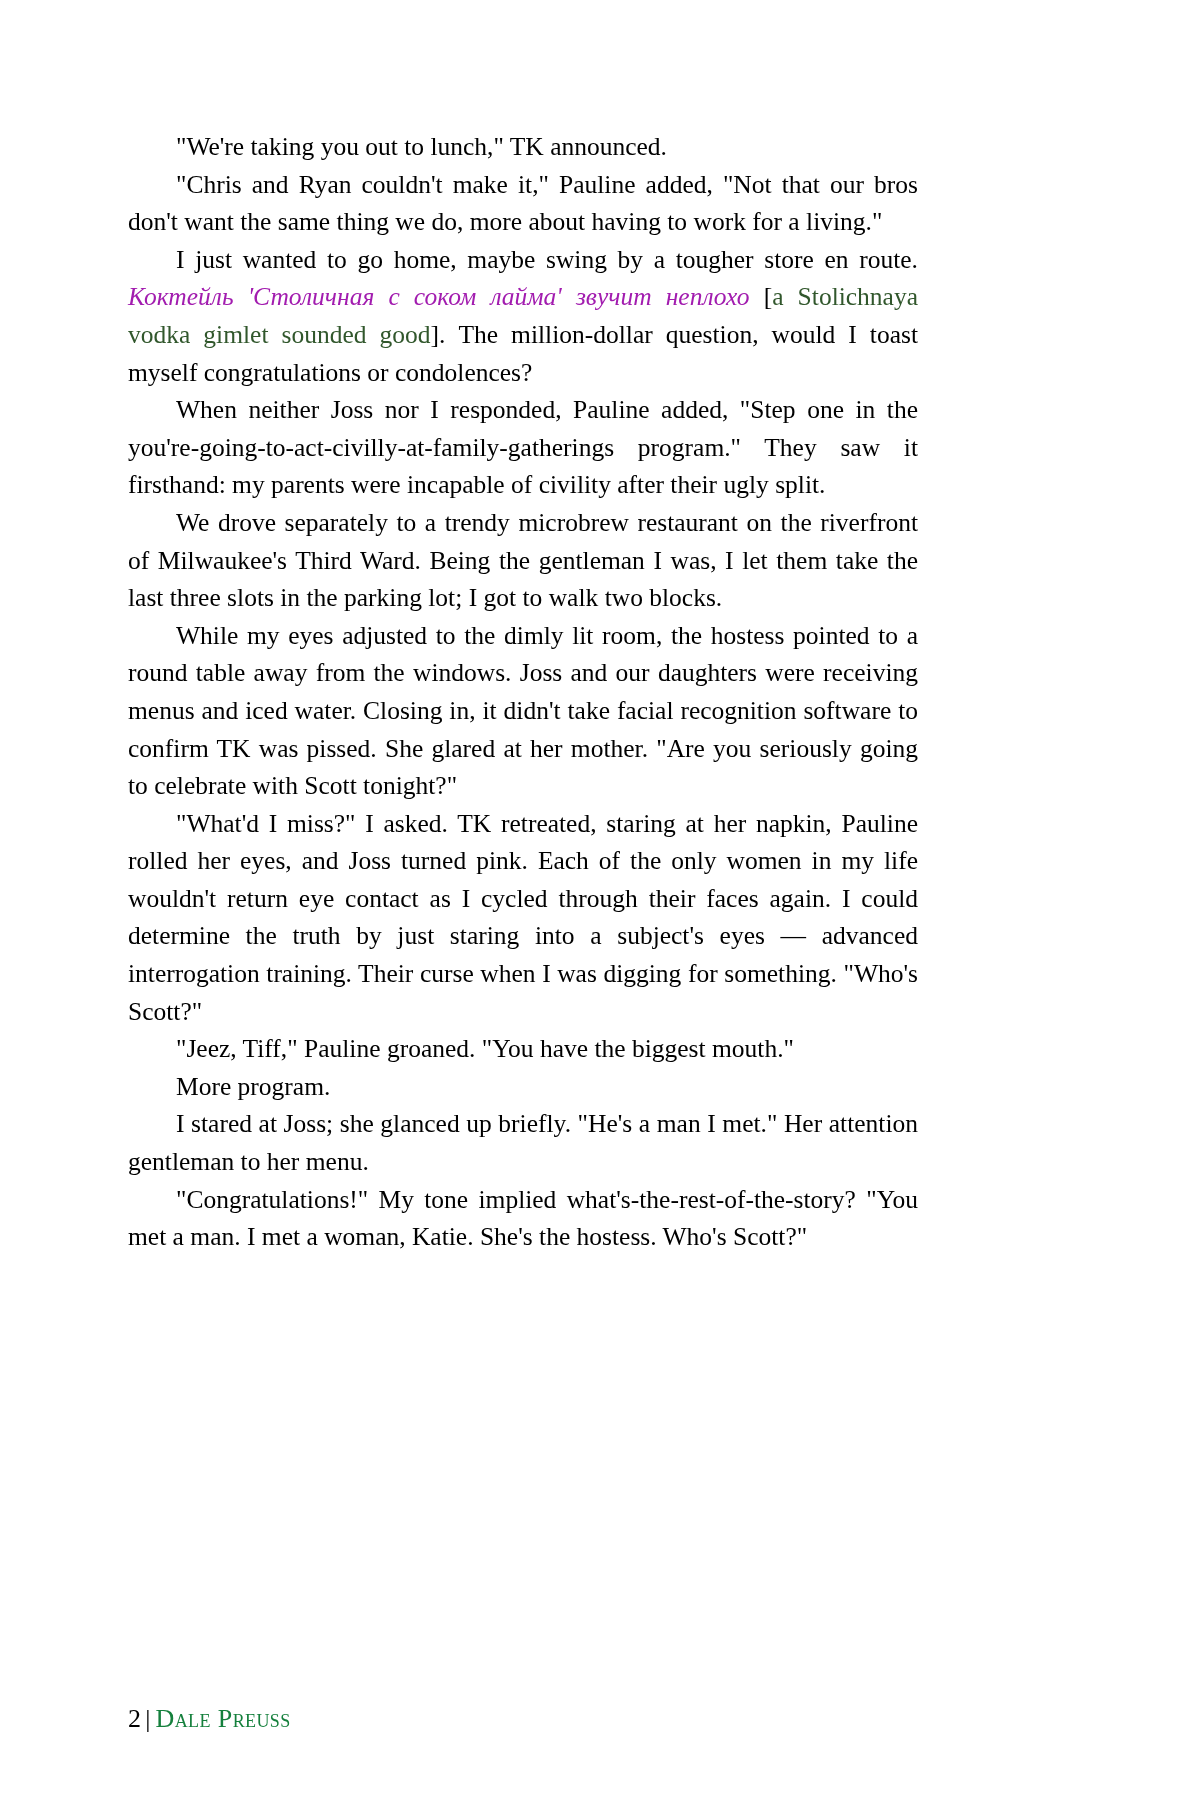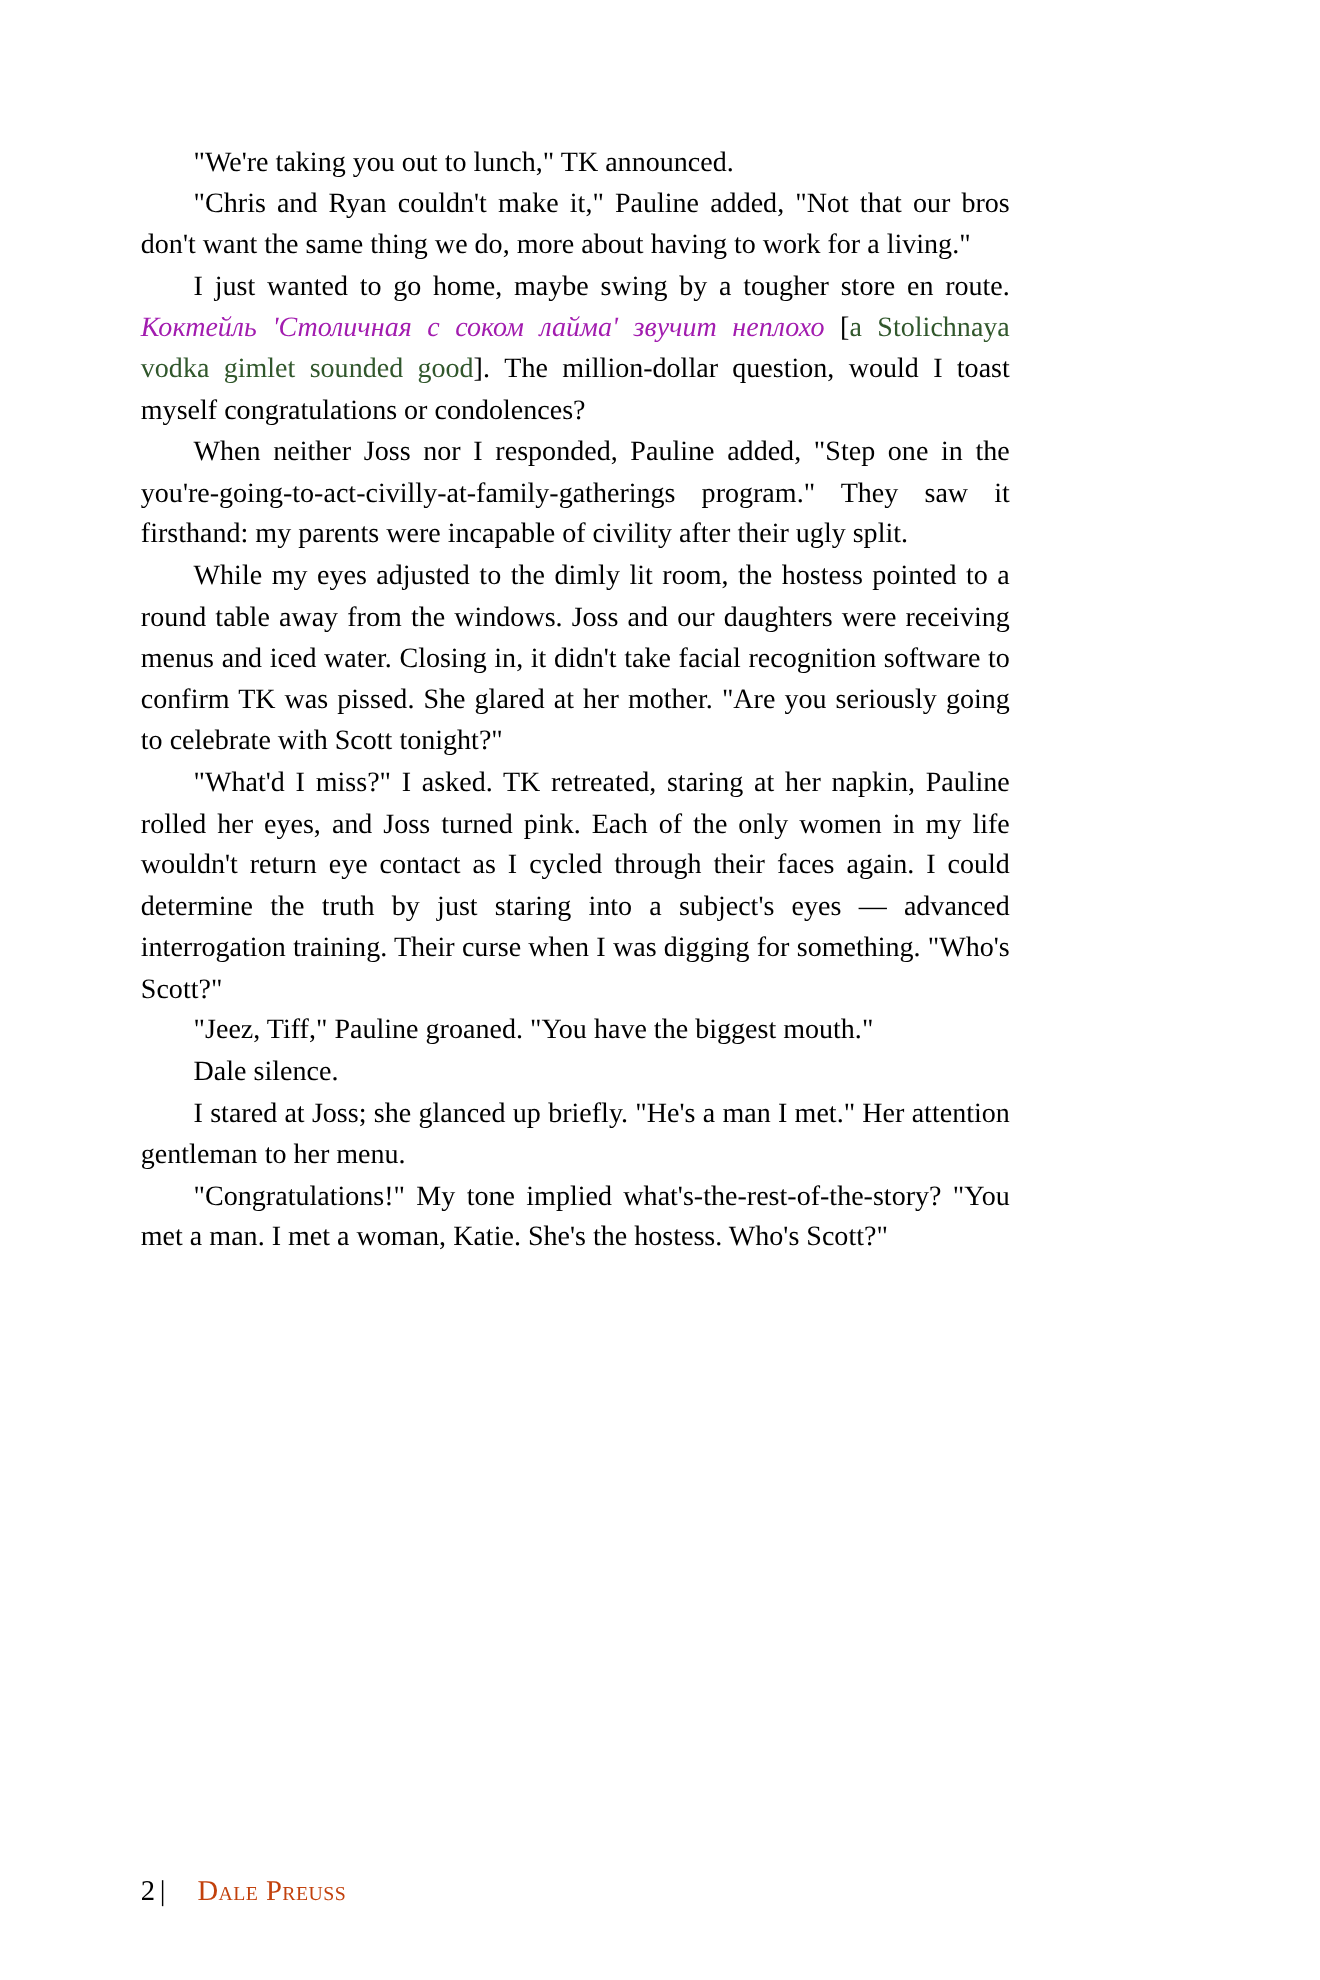--- a/index.html
+++ b/index.html
@@ -65,40 +65,40 @@
   }
   .footer-sep {
     font-size: 26px;
     line-height: 1;
     color: #000000;
     margin: 0 5px 0 4px;
   }
   .footer-author {
     font-size: 26px;
     line-height: 1;
-    color: #c2410c;
+    color: #15803d;
     font-variant: small-caps;
     letter-spacing: 0.4px;
-    margin-left: 24px;
   }
 </style>
 </head>
 <body>
 
 <div class="page">
 
   <div class="text-column" id="body-column">
       <p class="para"><span>"We're taking you out to lunch," TK announced.</span></p>
       <p class="para"><span>"Chris and Ryan couldn't make it," Pauline added, "Not that our bros don't want the same thing we do, more about having to work for a living."</span></p>
       <p class="para"><span>I just wanted to go home, maybe swing by a tougher store en route. </span><span class="ru">Коктейль 'Столичная с соком лайма' звучит неплохо</span><span> [</span><span class="en">a Stolichnaya vodka gimlet sounded good</span><span>]. The million-dollar question, would I toast myself congratulations or condolences?</span></p>
       <p class="para"><span>When neither Joss nor I responded, Pauline added, "Step one in the you're-going-to-act-civilly-at-family-gatherings program." They saw it firsthand: my parents were incapable of civility after their ugly split.</span></p>
+      <p class="para"><span>We drove separately to a trendy microbrew restaurant on the riverfront of Milwaukee's Third Ward. Being the gentleman I was, I let them take the last three slots in the parking lot; I got to walk two blocks.</span></p>
       <p class="para"><span>While my eyes adjusted to the dimly lit room, the hostess pointed to a round table away from the windows. Joss and our daughters were receiving menus and iced water. Closing in, it didn't take facial recognition software to confirm TK was pissed. She glared at her mother. "Are you seriously going to celebrate with Scott tonight?"</span></p>
       <p class="para"><span>"What'd I miss?" I asked. TK retreated, staring at her napkin, Pauline rolled her eyes, and Joss turned pink. Each of the only women in my life wouldn't return eye contact as I cycled through their faces again. I could determine the truth by just staring into a subject's eyes — advanced interrogation training. Their curse when I was digging for something. "Who's Scott?"</span></p>
       <p class="para"><span>"Jeez, Tiff," Pauline groaned. "You have the biggest mouth."</span></p>
-      <p class="para"><span>Dale silence.</span></p>
+      <p class="para"><span>More program.</span></p>
       <p class="para"><span>I stared at Joss; she glanced up briefly. "He's a man I met." Her attention gentleman to her menu.</span></p>
       <p class="para"><span>"Congratulations!" My tone implied what's-the-rest-of-the-story? "You met a man. I met a woman, Katie. She's the hostess. Who's Scott?"</span></p>
     </div>
 
   <div class="footer">
     <span class="footer-page">2</span>
     <span class="footer-sep">|</span>
     <span class="footer-author">Dale Preuss</span>
   </div>
 

